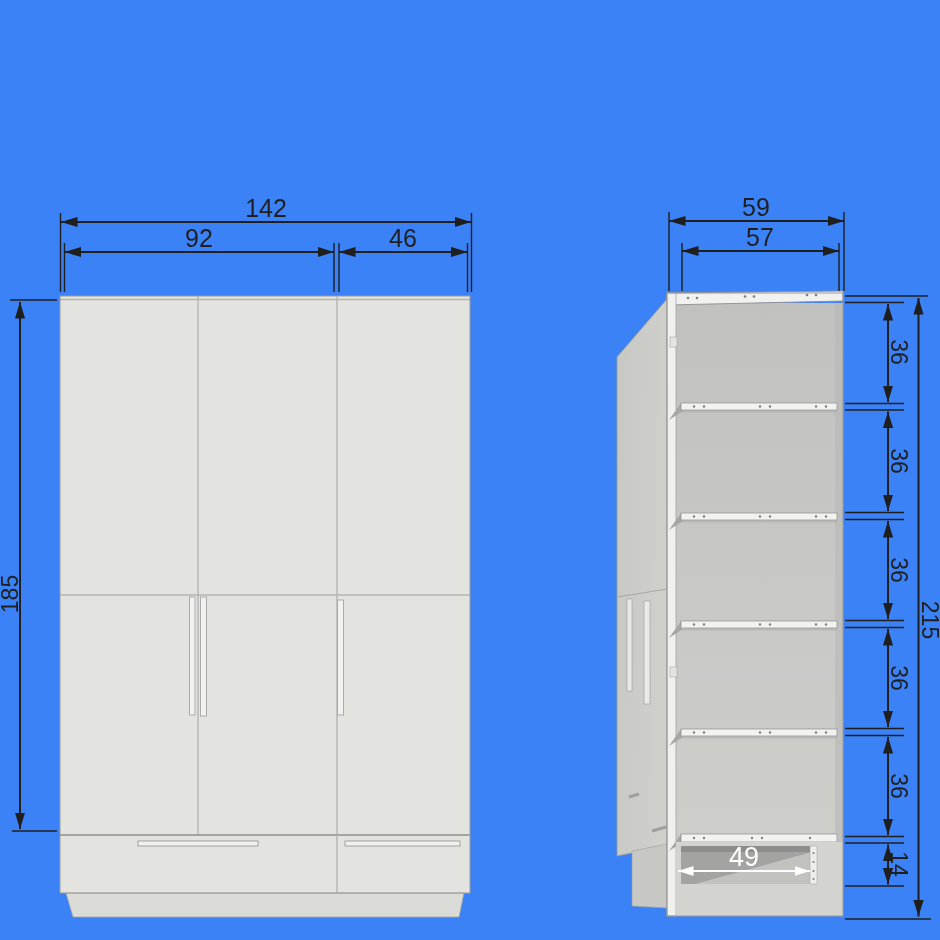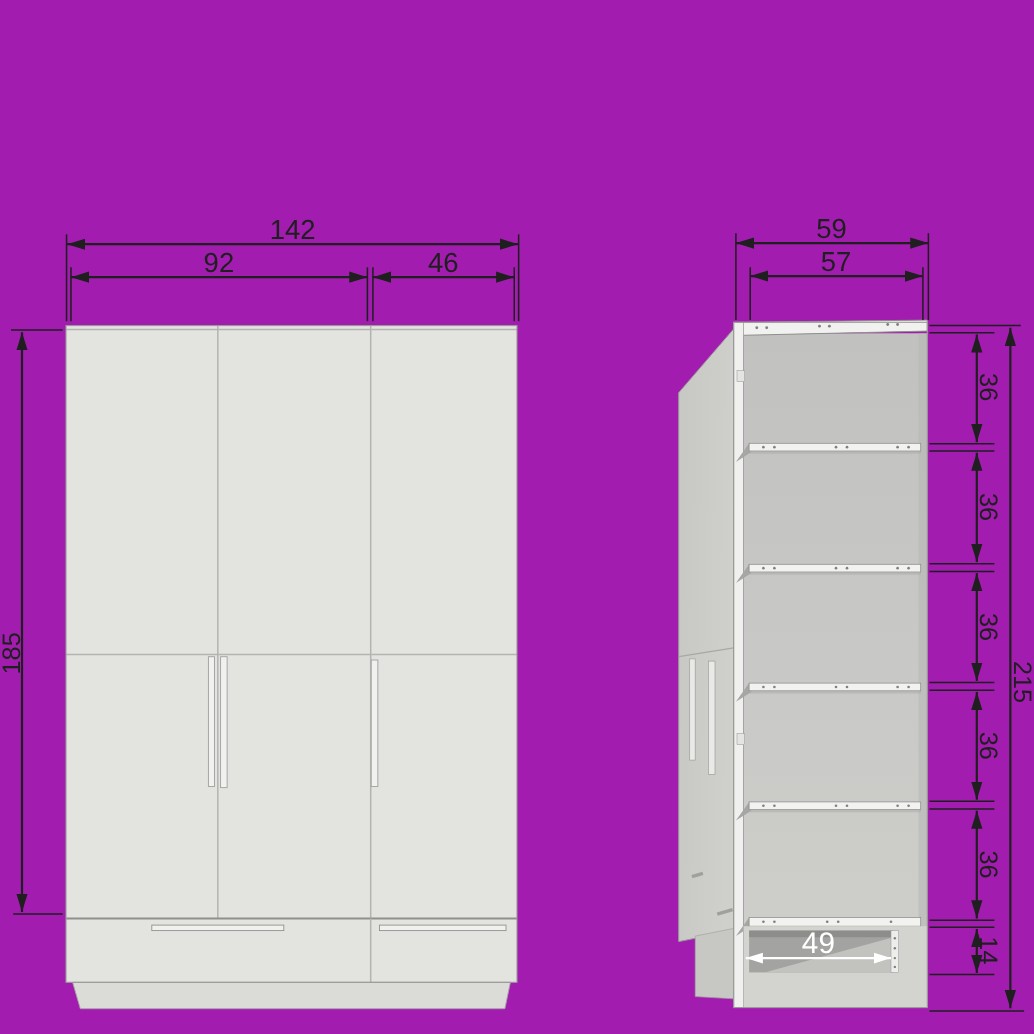--- a/index.html
+++ b/index.html
@@ -1,16 +1,16 @@
 <!DOCTYPE html>
 <html><head>
 <meta charset="utf-8">
 <style>
   html,body{margin:0;padding:0;background:#ffffff;}
-  .stage{width:940px;height:940px;background:#a21caf;position:relative;overflow:hidden;}
+  .stage{width:940px;height:940px;background:#3b82f6;position:relative;overflow:hidden;}
   svg{display:block;}
   text{font-family:"Liberation Sans","DejaVu Sans",sans-serif;fill:#1f1f1f;}
   .dim-num{font-size:25px;}
   .dim-num-rot{font-size:23px;}
   .dim-num-white{font-size:27px;fill:#ffffff;}
   .dimline{stroke:#1f1f1f;stroke-width:2;}
   .extline{stroke:#1f1f1f;stroke-width:1.4;}
   .edge{stroke:#9a9a98;stroke-width:1;fill:none;}
   .seam{stroke:#b4b4b2;stroke-width:1.4;}
   .seam-dark{stroke:#8f8f8d;stroke-width:1.6;}

